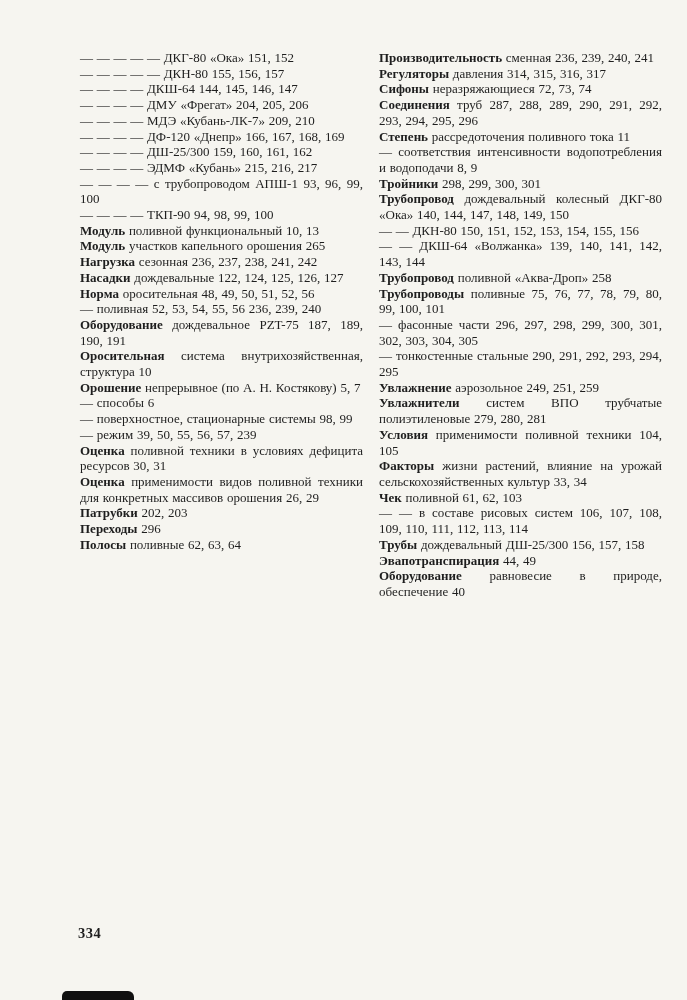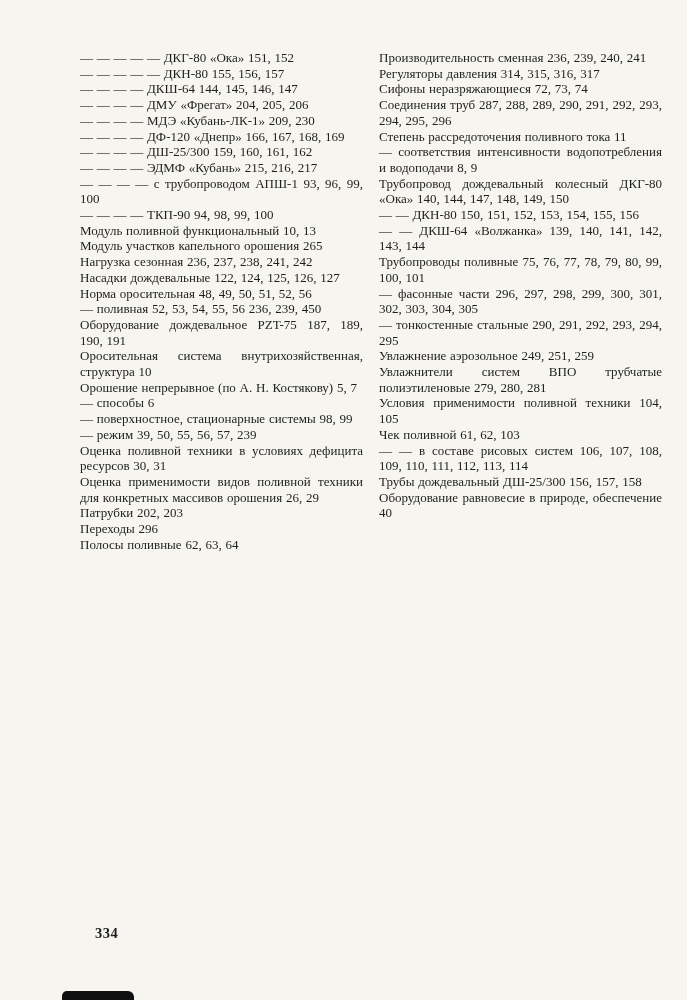--- a/index.html
+++ b/index.html
@@ -30,25 +30,25 @@
     flex: 0 0 283px;
   }
   .entry {
     margin: 0;
     font-size: 13px;
     line-height: 15.7px;
     text-align: justify;
     word-spacing: 0.5px;
   }
   .entry b {
-    font-weight: 400;
+    font-weight: 700;
   }
   .page-number {
     position: absolute;
-    left: 95px;
+    left: 78px;
     top: 925px;
     font-size: 14.5px;
     font-weight: 700;
     letter-spacing: 0.5px;
   }
   .smudge {
     position: absolute;
     left: 62px;
     top: 991px;
     width: 72px;
@@ -60,61 +60,65 @@
 </head>
 <body>
 
 <div class="page">
   <div class="columns">
     <div class="col" id="col-left">
         <p class="entry"><span>— — — — — ДКГ-80 «Ока» 151, 152</span></p>
         <p class="entry"><span>— — — — — ДКН-80 155, 156, 157</span></p>
         <p class="entry"><span>— — — — ДКШ-64 144, 145, 146, 147</span></p>
         <p class="entry"><span>— — — — ДМУ «Фрегат» 204, 205, 206</span></p>
-        <p class="entry"><span>— — — — МДЭ «Кубань-ЛК-1» 209, 230</span></p>
+        <p class="entry"><span>— — — — МДЭ «Кубань-ЛК-7» 209, 210</span></p>
         <p class="entry"><span>— — — — ДФ-120 «Днепр» 166, 167, 168, 169</span></p>
         <p class="entry"><span>— — — — ДШ-25/300 159, 160, 161, 162</span></p>
         <p class="entry"><span>— — — — ЭДМФ «Кубань» 215, 216, 217</span></p>
         <p class="entry"><span>— — — — с трубопроводом АПШ-1 93, 96, 99, 100</span></p>
         <p class="entry"><span>— — — — ТКП-90 94, 98, 99, 100</span></p>
         <p class="entry"><b>Модуль</b> <span>поливной функциональный 10, 13</span></p>
         <p class="entry"><b>Модуль</b> <span>участков капельного орошения 265</span></p>
         <p class="entry"><b>Нагрузка</b> <span>сезонная 236, 237, 238, 241, 242</span></p>
         <p class="entry"><b>Насадки</b> <span>дождевальные 122, 124, 125, 126, 127</span></p>
         <p class="entry"><b>Норма</b> <span>оросительная 48, 49, 50, 51, 52, 56</span></p>
-        <p class="entry"><span>— поливная 52, 53, 54, 55, 56 236, 239, 450</span></p>
+        <p class="entry"><span>— поливная 52, 53, 54, 55, 56 236, 239, 240</span></p>
         <p class="entry"><b>Оборудование</b> <span>дождевальное PZT-75 187, 189, 190, 191</span></p>
         <p class="entry"><b>Оросительная</b> <span>система внутрихозяйственная, структура 10</span></p>
         <p class="entry"><b>Орошение</b> <span>непрерывное (по А. Н. Костякову) 5, 7</span></p>
         <p class="entry"><span>— способы 6</span></p>
         <p class="entry"><span>— поверхностное, стационарные системы 98, 99</span></p>
         <p class="entry"><span>— режим 39, 50, 55, 56, 57, 239</span></p>
         <p class="entry"><b>Оценка</b> <span>поливной техники в условиях дефицита ресурсов 30, 31</span></p>
         <p class="entry"><b>Оценка</b> <span>применимости видов поливной техники для конкретных массивов орошения 26, 29</span></p>
         <p class="entry"><b>Патрубки</b> <span>202, 203</span></p>
         <p class="entry"><b>Переходы</b> <span>296</span></p>
         <p class="entry"><b>Полосы</b> <span>поливные 62, 63, 64</span></p>
       </div>
     <div class="col" id="col-right">
         <p class="entry"><b>Производительность</b> <span>сменная 236, 239, 240, 241</span></p>
         <p class="entry"><b>Регуляторы</b> <span>давления 314, 315, 316, 317</span></p>
         <p class="entry"><b>Сифоны</b> <span>неразряжающиеся 72, 73, 74</span></p>
         <p class="entry"><b>Соединения</b> <span>труб 287, 288, 289, 290, 291, 292, 293, 294, 295, 296</span></p>
         <p class="entry"><b>Степень</b> <span>рассредоточения поливного тока 11</span></p>
         <p class="entry"><span>— соответствия интенсивности водопотребления и водоподачи 8, 9</span></p>
+        <p class="entry"><b>Тройники</b> <span>298, 299, 300, 301</span></p>
         <p class="entry"><b>Трубопровод</b> <span>дождевальный колесный ДКГ-80 «Ока» 140, 144, 147, 148, 149, 150</span></p>
         <p class="entry"><span>— — ДКН-80 150, 151, 152, 153, 154, 155, 156</span></p>
         <p class="entry"><span>— — ДКШ-64 «Волжанка» 139, 140, 141, 142, 143, 144</span></p>
+        <p class="entry"><b>Трубопровод</b> <span>поливной «Аква-Дроп» 258</span></p>
         <p class="entry"><b>Трубопроводы</b> <span>поливные 75, 76, 77, 78, 79, 80, 99, 100, 101</span></p>
         <p class="entry"><span>— фасонные части 296, 297, 298, 299, 300, 301, 302, 303, 304, 305</span></p>
         <p class="entry"><span>— тонкостенные стальные 290, 291, 292, 293, 294, 295</span></p>
         <p class="entry"><b>Увлажнение</b> <span>аэрозольное 249, 251, 259</span></p>
         <p class="entry"><b>Увлажнители</b> <span>систем ВПО трубчатые полиэтиленовые 279, 280, 281</span></p>
         <p class="entry"><b>Условия</b> <span>применимости поливной техники 104, 105</span></p>
+        <p class="entry"><b>Факторы</b> <span>жизни растений, влияние на урожай сельскохозяйственных культур 33, 34</span></p>
         <p class="entry"><b>Чек</b> <span>поливной 61, 62, 103</span></p>
         <p class="entry"><span>— — в составе рисовых систем 106, 107, 108, 109, 110, 111, 112, 113, 114</span></p>
         <p class="entry"><b>Трубы</b> <span>дождевальный ДШ-25/300 156, 157, 158</span></p>
+        <p class="entry"><b>Эвапотранспирация</b> <span>44, 49</span></p>
         <p class="entry"><b>Оборудование</b> <span>равновесие в природе, обеспечение 40</span></p>
       </div>
   </div>
   <div class="page-number">334</div>
   <div class="smudge"></div>
 </div>
 
 </body></html>

